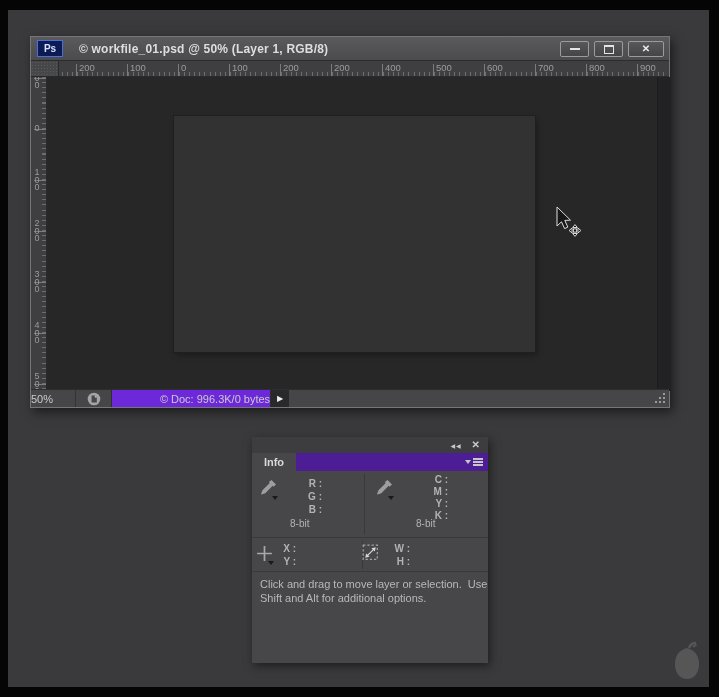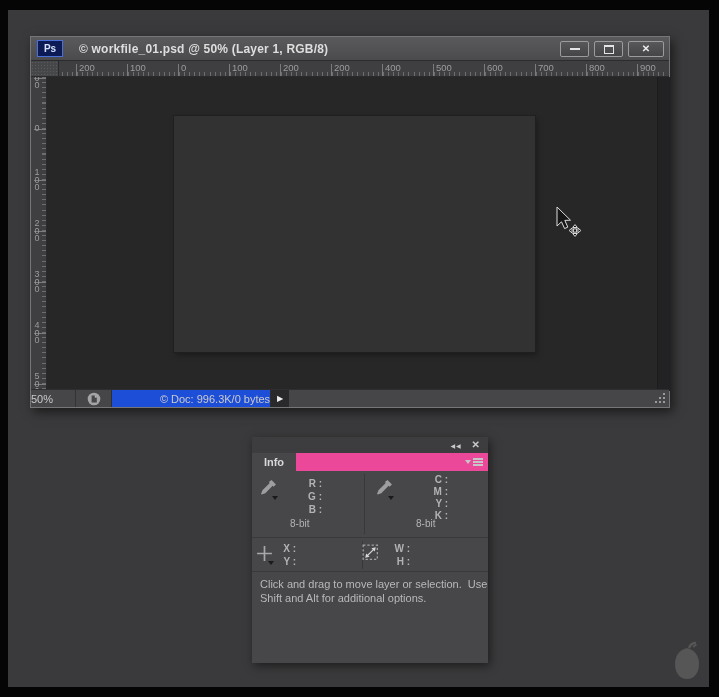--- a/index.html
+++ b/index.html
@@ -78,38 +78,38 @@
 
   
   .statusbar {
     position:absolute; left:0; right:0; bottom:0; height:18px; background:#464648;
     border-top:1px solid #2e2e30; color:#cacacc; font-size:11px; display:flex; align-items:center;
   }
   .sb-zoom { width:44px; }
   .sb-iconzone { width:36px; height:100%; display:flex; align-items:center; justify-content:center;
     border-left:1px solid #333335; }
   .sb-docinfo {
-    width:160px; height:100%; background:#1d4ed8; border-left:1px solid #2e2e30; border-right:1px solid #2e2e30;
+    width:160px; height:100%; background:#6d28d9; border-left:1px solid #2e2e30; border-right:1px solid #2e2e30;
     display:flex; align-items:center; justify-content:center; white-space:nowrap;padding-left:48px;
   }
   .sb-arrow {
     width:18px; height:100%; background:#29292b; color:#eeeeee; font-size:8px;
     display:flex; align-items:center; justify-content:center; cursor:pointer;
   }
   .grip { position:absolute; right:4px; bottom:4px; width:2px; height:2px; background:#9a9a9c;
     box-shadow:0 -8px #9a9a9c,-4px -4px #9a9a9c,0 -4px #9a9a9c,-8px 0 #9a9a9c,-4px 0 #9a9a9c; }
 
   
   .info-panel { position:absolute; left:252px; top:437px; width:236px; height:226px; background:#474749;
     box-shadow:2px 3px 9px rgba(0,0,0,.5); }
   .ip-header { position:absolute; left:0; top:0; right:0; height:16px; background:#3d3d3f;
     display:flex; align-items:center; justify-content:flex-end; gap:10px; padding-right:8px; }
   .ip-collapse { color:#c9c9cb; font-size:6px; letter-spacing:1px; cursor:pointer; }
   .ip-close { color:#c9c9cb; font-size:10px; font-weight:bold; line-height:1; cursor:pointer; }
-  .ip-tabrow { position:absolute; left:0; top:16px; right:0; height:18px; background:#ec4899; }
+  .ip-tabrow { position:absolute; left:0; top:16px; right:0; height:18px; background:#4c1d95; }
   .ip-tab { position:absolute; left:0; top:0; width:44px; height:18px; background:#474749;
     color:#d8d8da; font-size:11px; font-weight:bold; text-align:center; line-height:18px; cursor:pointer; }
   .pm { position:absolute; right:5px; top:5px; display:flex; align-items:center; gap:2px; cursor:pointer; }
   .pm-tri { width:0; height:0; border-top:4px solid #c6c6c8; border-left:3px solid transparent; border-right:3px solid transparent; }
   .pm-lines { display:flex; flex-direction:column; gap:1.5px; }
   .pm-lines i { width:10px; height:1.5px; background:#c6c6c8; }
   .ip-content { position:absolute; left:0; top:34px; right:0; bottom:0; background:#474749; }
   .ip-vdiv { position:absolute; width:1px; background:#39393b; }
   .ip-hdiv { position:absolute; left:0; right:0; height:1px; background:#39393b; }
   .ip-icon { position:absolute; }

